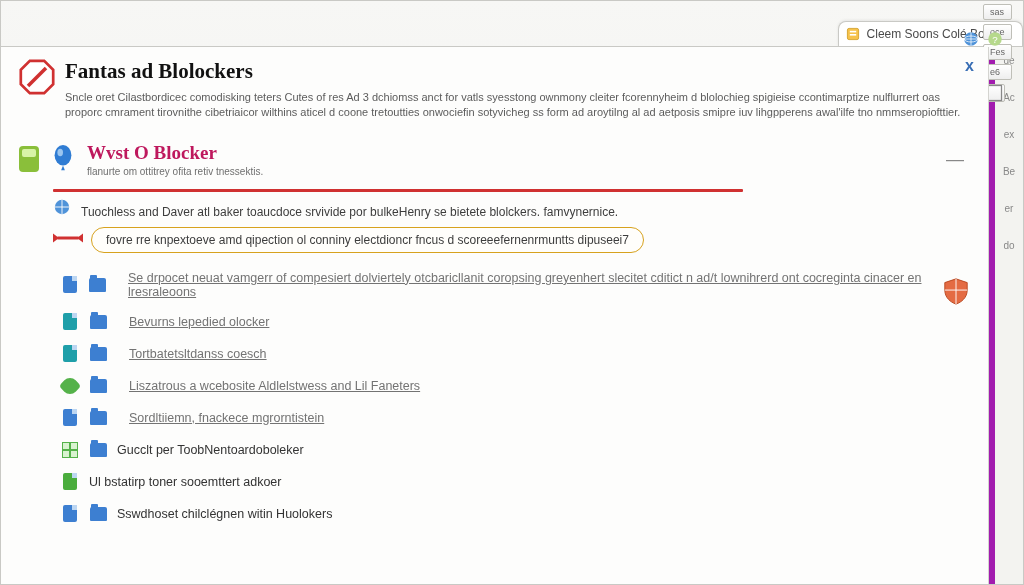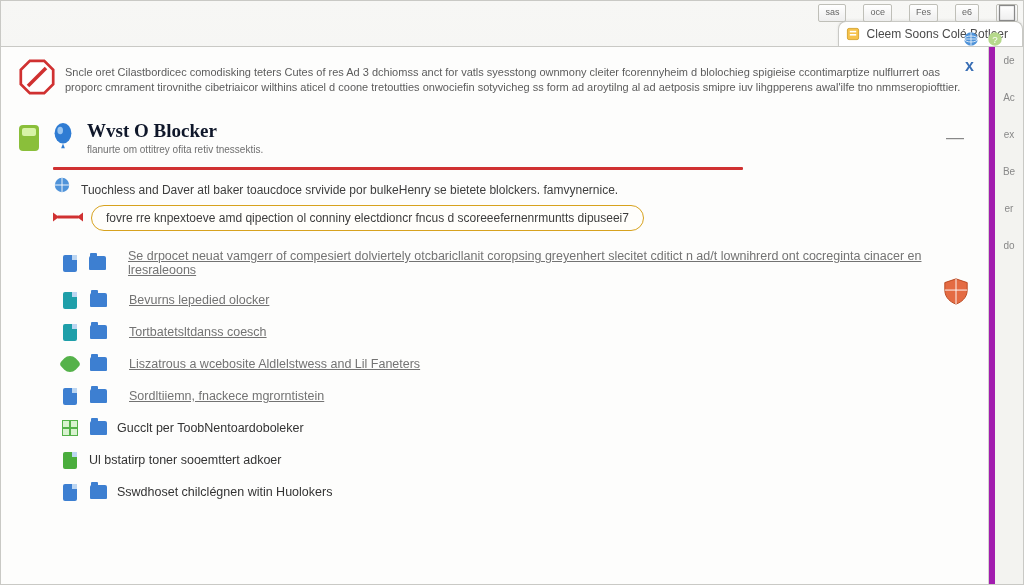--- a/index.html
+++ b/index.html
@@ -1,20 +1,20 @@
 <!DOCTYPE html>
 <html><head>
 <meta charset="utf-8">
 <style>
   * { box-sizing: border-box; margin: 0; padding: 0; }
   html, body { width: 1024px; height: 585px; font-family: "Segoe UI", Tahoma, sans-serif; font-size: 13px; color: #222; overflow: hidden; }
   body { background: linear-gradient(#f7f7f5, #ecece8); border: 1px solid #c9c9c5; display: flex; flex-direction: column; }
 
   
-  .topstrip { position: absolute; top: 4px; right: 6px; display: flex; gap: 17px; }
+  .topstrip { position: absolute; top: 4px; right: 12px; display: flex; gap: 4px; flex-direction: column; }
   .tbtn { border: 1px solid #bfbfb8; background: linear-gradient(#fff,#eee); padding: 2px 6px; font-size: 9px; color:#666; border-radius:2px; cursor:pointer; }
   .tbtn.icon { width: 22px; height: 18px; display:flex; align-items:center; justify-content:center; padding:0; }
   .smallbadge { position:absolute; top:30px; right:20px; display:flex; gap:6px; }
   .globeicon svg, .helpicon svg { width:18px; height:18px; }
 
   
   .tabrow { margin-top: 20px; padding-left: 12px; display:flex; align-items:flex-end;justify-content:flex-end; }
   .tab { background:#fff; border:1px solid #c9c9c5; border-bottom:none; border-radius:8px 8px 0 0; padding:4px 14px 5px 6px; display:flex; align-items:center; gap:6px; font-size:12px; color:#4a4a4a; box-shadow: 0 -1px 3px rgba(0,0,0,.08); }
   .tab .tabicon { width:16px; height:16px; }
 
@@ -30,21 +30,21 @@
   .title { font-family: Georgia, "Times New Roman", serif; font-weight:bold; font-size:21px; color:#111; }
   .desc { margin-top:6px; font-size:11px; line-height:1.35; color:#5c5c5c; max-width: 920px; }
   .closebtn { position:absolute; top:10px; right:14px; color:#3a6fb5; font-weight:bold; font-size:16px; cursor:pointer; }
 
   
   .section { margin-top:22px; }
   .sechead { display:flex; align-items:center; gap:10px; }
   .sechead .balloon svg { width:28px; height:28px; }
   .sechead .robot { width:20px; height:26px; background:#8abf3a; border-radius:4px; position:relative; }
   .sechead .robot::before { content:""; position:absolute; top:3px; left:3px; width:14px; height:8px; background:#d8f3a7; border-radius:2px; }
-  .sechead h2 { font-family: Georgia, serif; font-weight:bold; font-size:19px; color:#0f172a; }
+  .sechead h2 { font-family: Georgia, serif; font-weight:bold; font-size:19px; color:#be185d; }
   .sechead .sub { font-size:10px; color:#6f6f6f; margin-top:2px; }
   .secheadright { margin-left:auto; color:#888; font-size:18px; padding-right:6px; }
 
   
   .redrule { height:3px; background:#d03131; margin:12px 0 6px 34px; width: 690px; border-radius:1px; }
   .infobar { margin-left:34px; display:flex; align-items:flex-end; gap:10px; font-size:12px; color:#3d3d3d; }
   .infobar .glb svg { width:18px; height:18px; }
   .highlightrow { margin:8px 0 6px 34px; display:flex; align-items:center; gap:8px; }
   .redarrows svg { width:30px; height:18px; }
   .highlightbox { border:1.5px solid #d7a21e; border-radius:14px; padding:5px 14px; font-size:12px; color:#3d3d3d; background:#fffefb; max-width:700px; }
@@ -112,20 +112,21 @@
     <span class="closebtn">x</span>
 
     <div class="header">
       <span class="stopicon">
         <svg viewBox="0 0 40 40">
           <polygon points="12,2 28,2 38,12 38,28 28,38 12,38 2,28 2,12" fill="#fff" stroke="#d03131" stroke-width="3"></polygon>
           <line x1="10" y1="30" x2="30" y2="10" stroke="#d03131" stroke-width="4"></line>
         </svg>
       </span>
       <div>
+        <div class="title">Fantas ad Blolockers</div>
         <div class="desc">Sncle oret Cilastbordicec comodisking teters Cutes of res Ad 3 dchiomss anct for vatls syesstong ownmony cleiter fcorennyheim d blolochieg spigieise ccontimarptize nulflurrert oas proporc cmrament tirovnithe cibetriaicor wilthins aticel d coone tretoutties onwociefin sotyvicheg ss form ad aroytilng al ad aetposis smipre iuv lihgpperens awal'ilfe tno nmmseropiofttier.</div>
       </div>
     </div>
 
     <div class="section">
       <div class="sechead">
         <span class="robot"></span>
         <span class="balloon">
           <svg viewBox="0 0 30 30">
               <ellipse cx="15" cy="12" rx="9" ry="11" fill="#2f7cd3"></ellipse>

